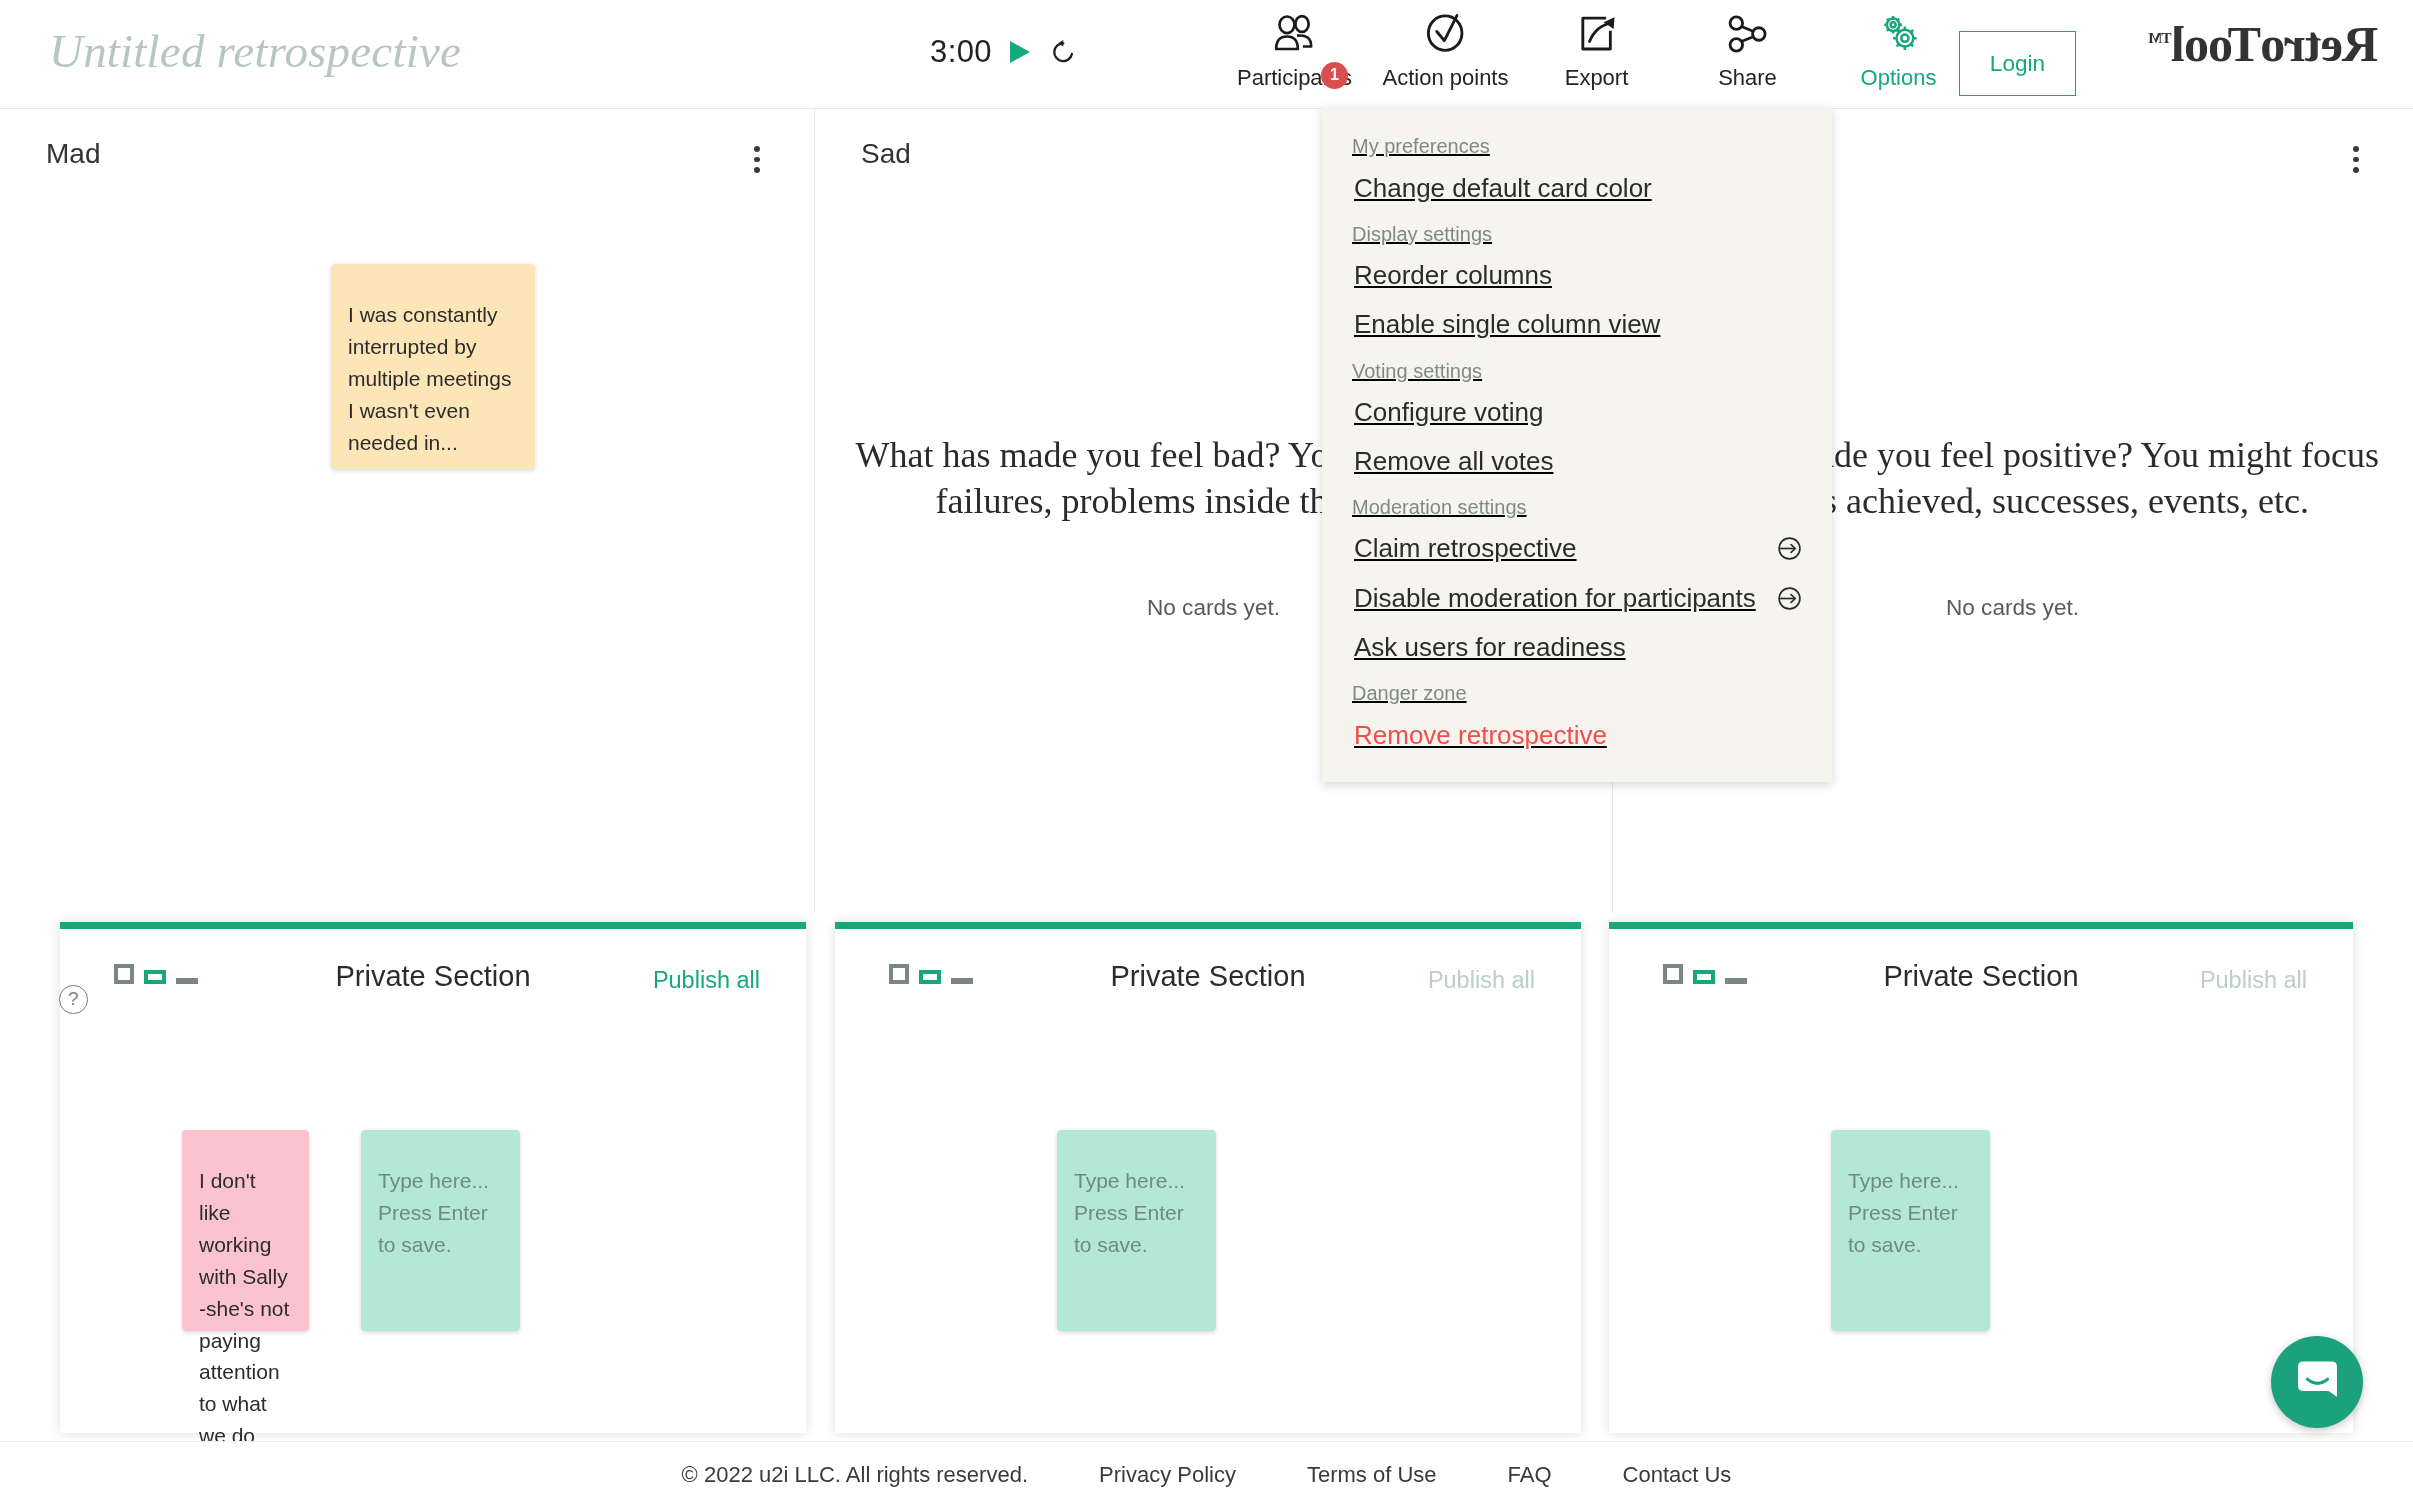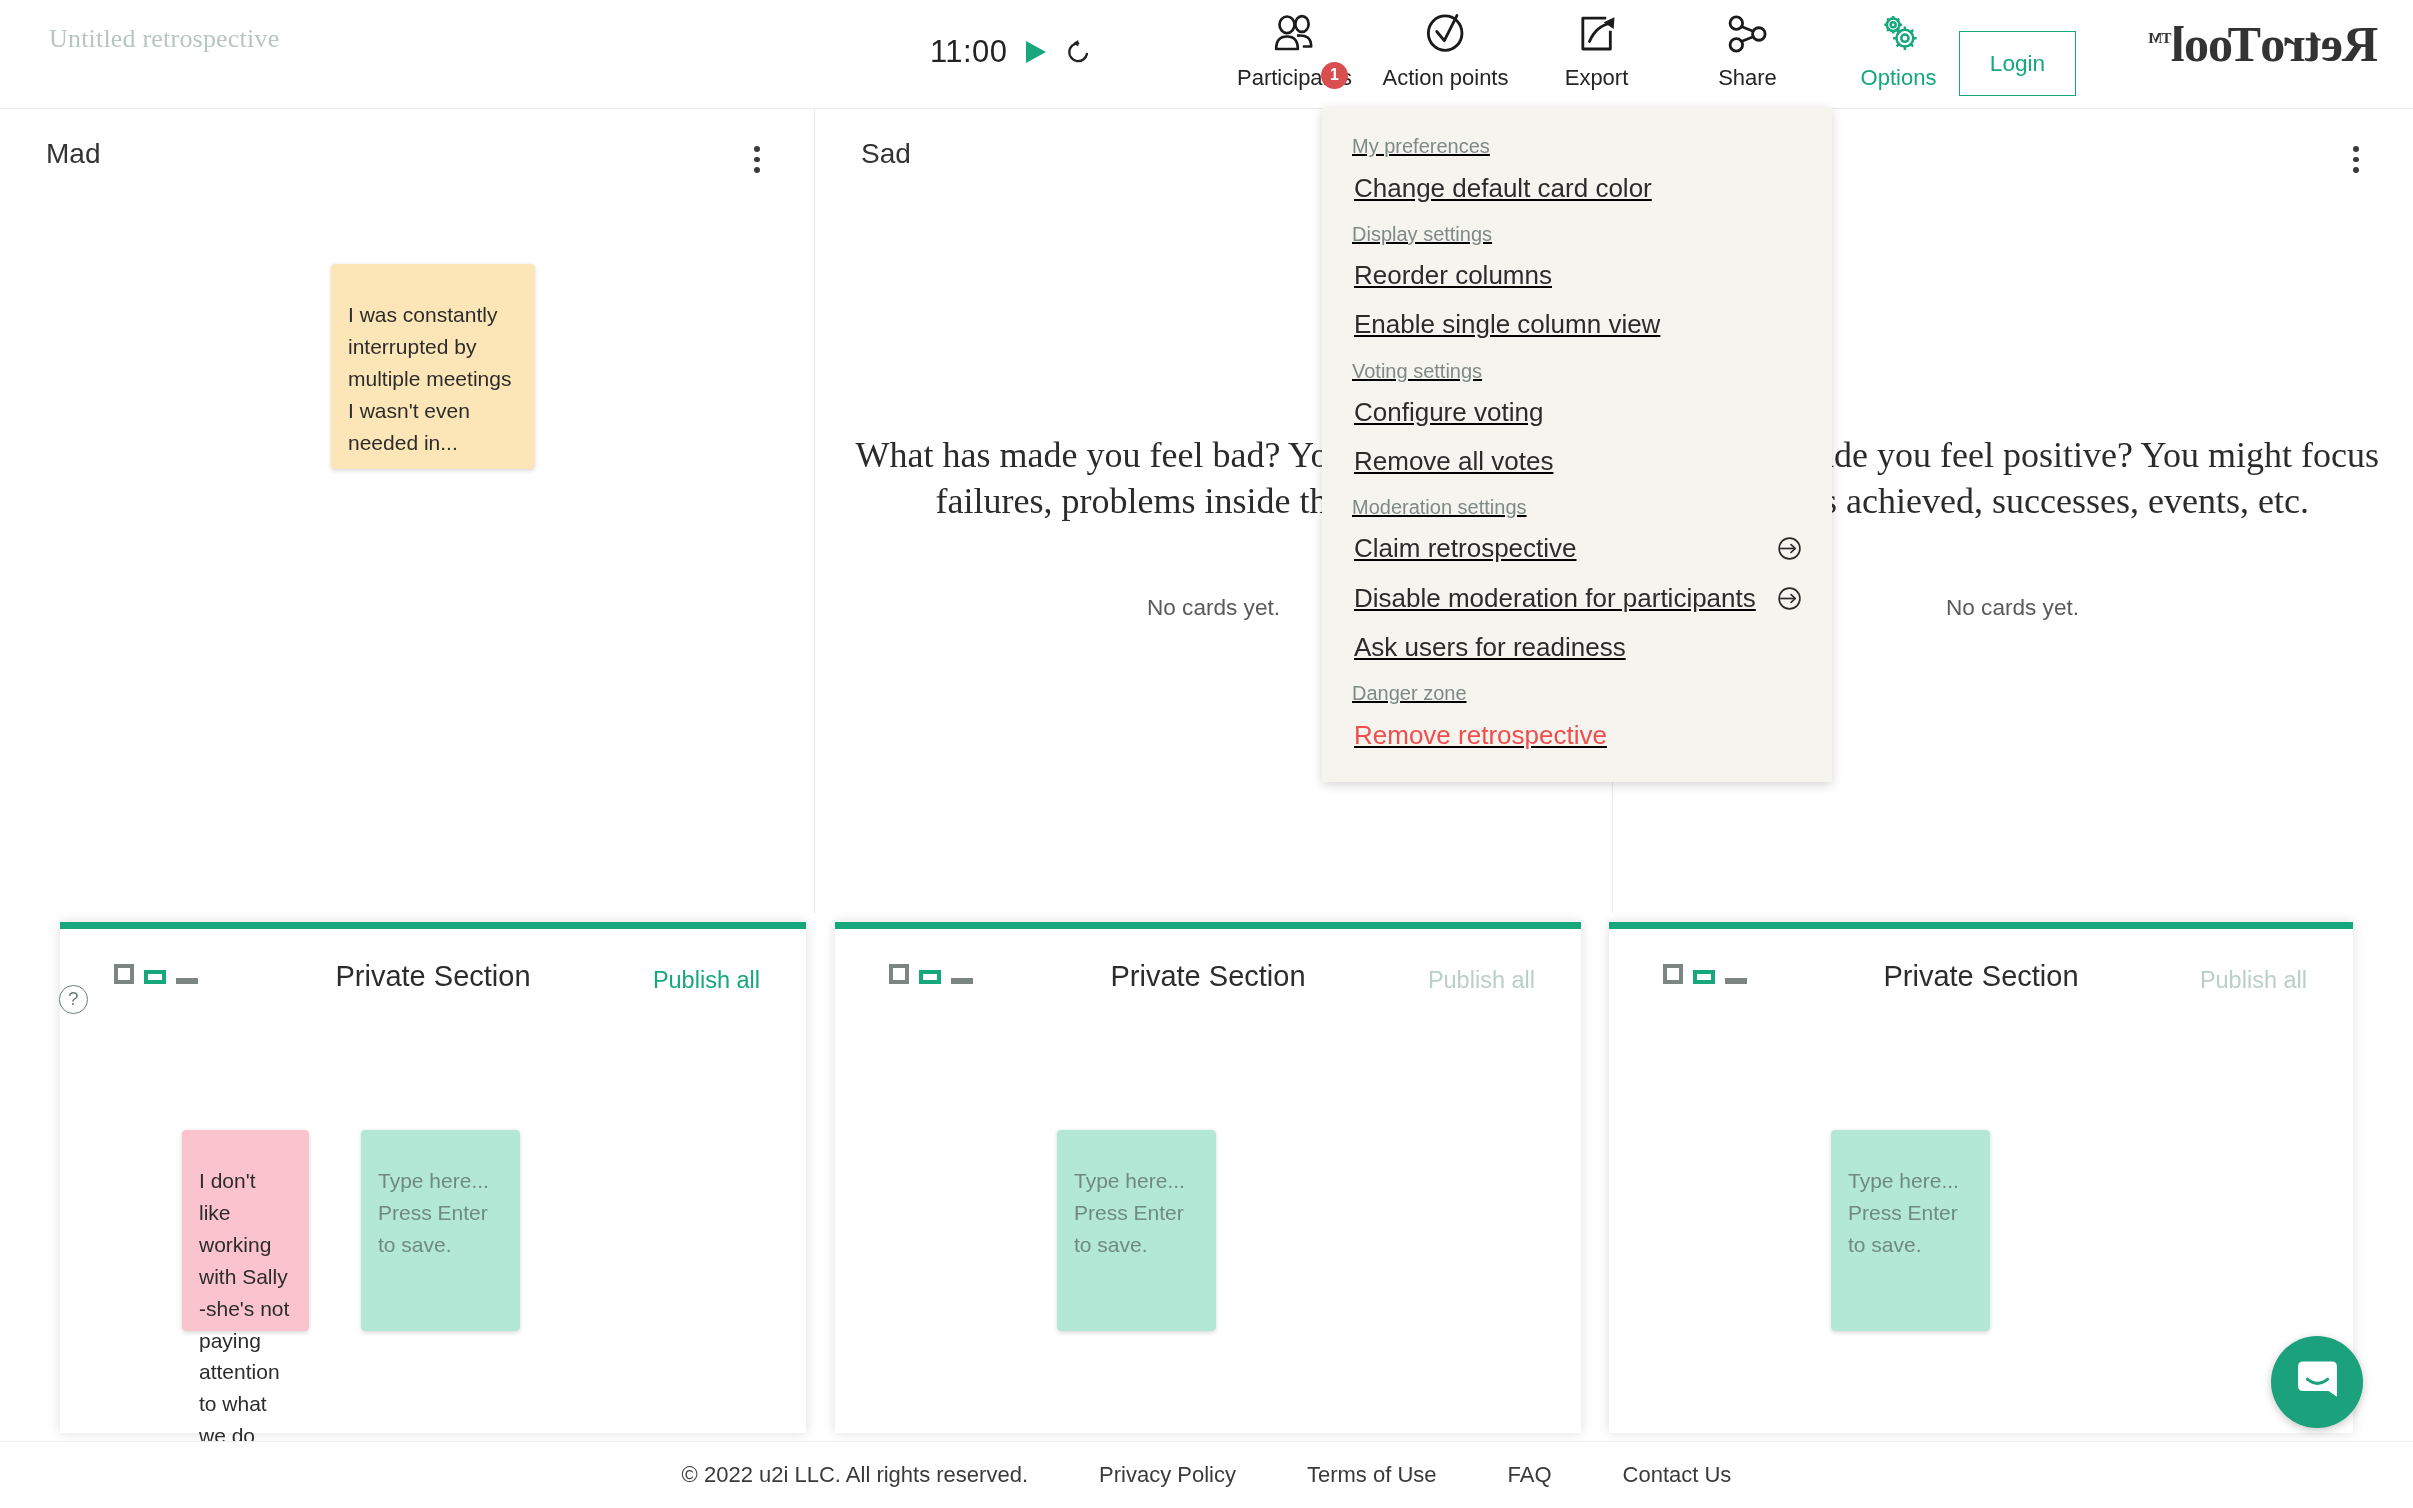--- a/index.html
+++ b/index.html
@@ -16,22 +16,23 @@
     position: absolute; top: 0; left: 0;
     width: 2413px; height: 109px;
     background: #ffffff;
     border-bottom: 0.8px solid #e9e9e9;
     display: flex; align-items: center;
     z-index: 40;
   }
   .retro-title {
     position: absolute; left: 49px; top: 23.5px;
     font-family: "Liberation Serif", serif;
-    font-size: 26px; color: #b7c6c1; letter-spacing: 0.2px;
+    font-size: 47px; color: #b7c6c1; letter-spacing: 0.2px;
     white-space: nowrap;
+    font-style: italic;
   }
   .timer-wrap {
     position: absolute; left: 930px; top: 34px;
     display: flex; align-items: center; gap: 18.4px;
   }
   .timer-value { font-size: 31px; color: #232323; letter-spacing: 0.4px; }
   .play-btn {
     width: 0; height: 0;
     border-left: 20px solid #16a77c;
     border-top: 11.7px solid transparent;
@@ -212,21 +213,21 @@
 </style>
 </head>
 <body>
 
 <div id="root">
 
   <div class="header">
     <div class="retro-title">Untitled retrospective</div>
 
     <div class="timer-wrap">
-      <div class="timer-value">11:00</div>
+      <div class="timer-value">3:00</div>
       <div class="play-btn"></div>
       <svg class="reset-btn" viewBox="0 0 24 24">
         <path d="M12 4.5 A7.5 7.5 0 1 0 19.3 13.5" fill="none" stroke="#222" stroke-width="2" stroke-linecap="round"></path>
         <path d="M12 1.6 L12 7.2 L7.6 4.4 Z" fill="#222"></path>
       </svg>
     </div>
 
     <div class="toolbar">
 
       <div class="tool-item">

